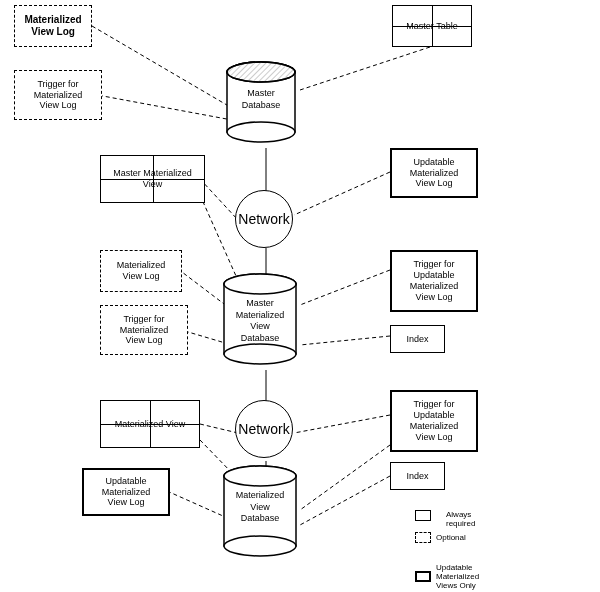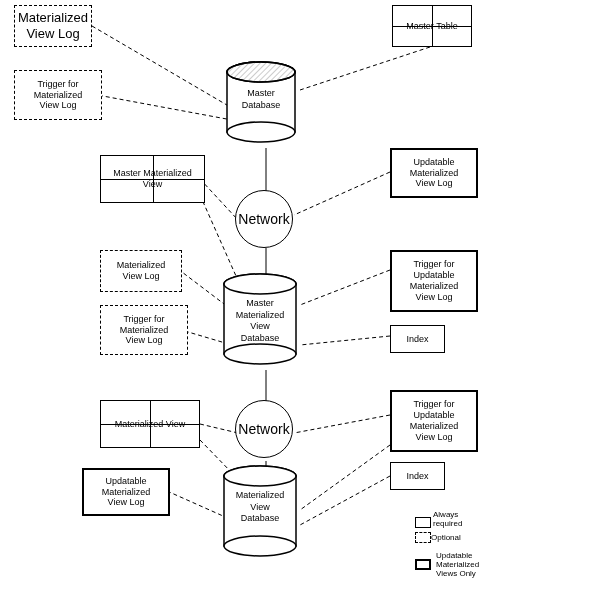--- a/index.html
+++ b/index.html
@@ -112,21 +112,21 @@
 
     <line x1="167" y1="491" x2="232" y2="520" stroke="#000" stroke-width="1" stroke-dasharray="4,3"></line>
 
     <line x1="390" y1="445" x2="300" y2="510" stroke="#000" stroke-width="1" stroke-dasharray="4,3"></line>
 
     <line x1="390" y1="476" x2="300" y2="525" stroke="#000" stroke-width="1" stroke-dasharray="4,3"></line>
 
     <line x1="200" y1="440" x2="234" y2="475" stroke="#000" stroke-width="1" stroke-dasharray="4,3"></line>
   </svg>
 
-  <div class="box dashed" style="left:14px;top:5px;width:78px;height:42px;font-size:13px;text-align:center;padding:3px;">
+  <div class="box dashed" style="left:14px;top:5px;width:78px;height:42px;font-size:10px;text-align:center;padding:3px;font-weight:bold;">
     <span>Materialized
 View Log</span>
   </div>
 
   <div class="box dashed" style="left:14px;top:70px;width:88px;height:50px;font-size:9px;text-align:center;padding:3px;">
     <span>Trigger for<br>Materialized<br>View Log</span>
   </div>
 
   <div class="box with-cross" style="left:392px;top:5px;width:80px;height:42px;font-size:9px;text-align:center;padding:3px;">
     <span>Master Table</span>
@@ -206,25 +206,25 @@
     <svg width="76" height="100" viewBox="0 0 76 100">
       <ellipse cx="38" cy="14" rx="36" ry="10" fill="white" stroke="#000" stroke-width="1.5"></ellipse>
       <rect x="2" y="14" width="72" height="70" fill="white" stroke="#000" stroke-width="1.5"></rect>
       <ellipse cx="38" cy="84" rx="36" ry="10" fill="white" stroke="#000" stroke-width="1.5"></ellipse>
       <ellipse cx="38" cy="14" rx="36" ry="10" fill="white" stroke="#000" stroke-width="1.5"></ellipse>
     </svg>
     <div style="position:absolute;top:28px;left:0;width:76px;text-align:center;font-size:9px;line-height:1.3;">Materialized<br>View<br>Database</div>
   </div>
 
   <div style="position:absolute;left:415px;top:510px;">
-    <div style="display:flex;align-items:flex-end;gap:2px;margin-bottom:4px;">
+    <div style="display:flex;align-items:flex-start;gap:15px;margin-bottom:4px;">
       <div style="width:16px;height:11px;border:1px solid #000;background:#fff;flex-shrink:0;"></div>
       <span style="font-size:8px;">Always<br>required</span>
     </div>
-    <div style="display:flex;align-items:center;margin-bottom:8px;">
+    <div style="display:flex;align-items:center;gap:5px;margin-bottom:20px;">
       <div style="width:16px;height:11px;border:1.5px dashed #000;background:#fff;flex-shrink:0;"></div>
       <span style="font-size:8px;">Optional</span>
     </div>
     <div style="display:flex;align-items:center;gap:5px;">
       <div style="width:16px;height:11px;border:2.5px solid #000;background:#fff;flex-shrink:0;"></div>
       <span style="font-size:8px;">Updatable<br>Materialized<br>Views Only</span>
     </div>
   </div>
 
   <svg style="position:absolute;top:0;left:0;width:0;height:0;">

